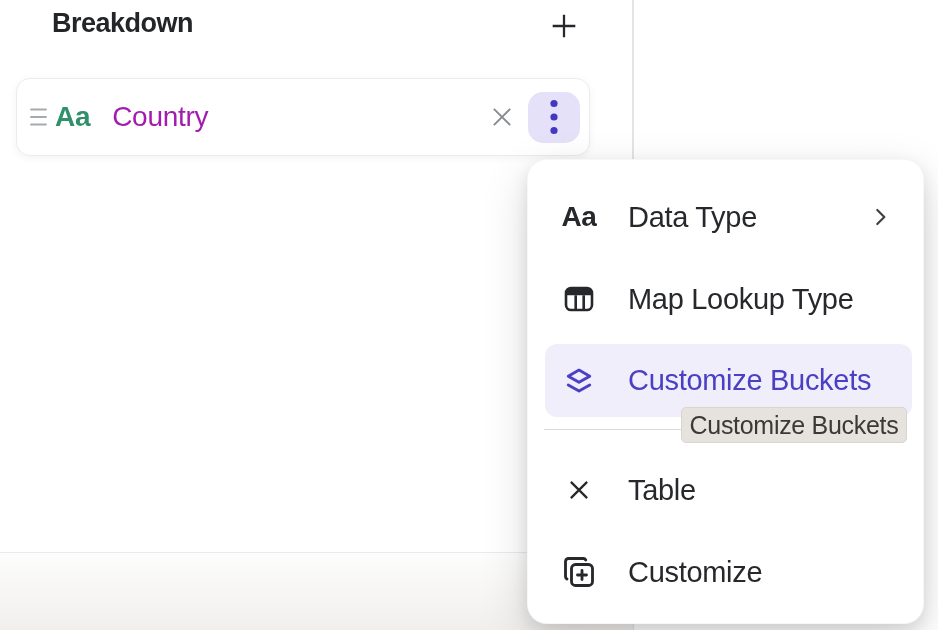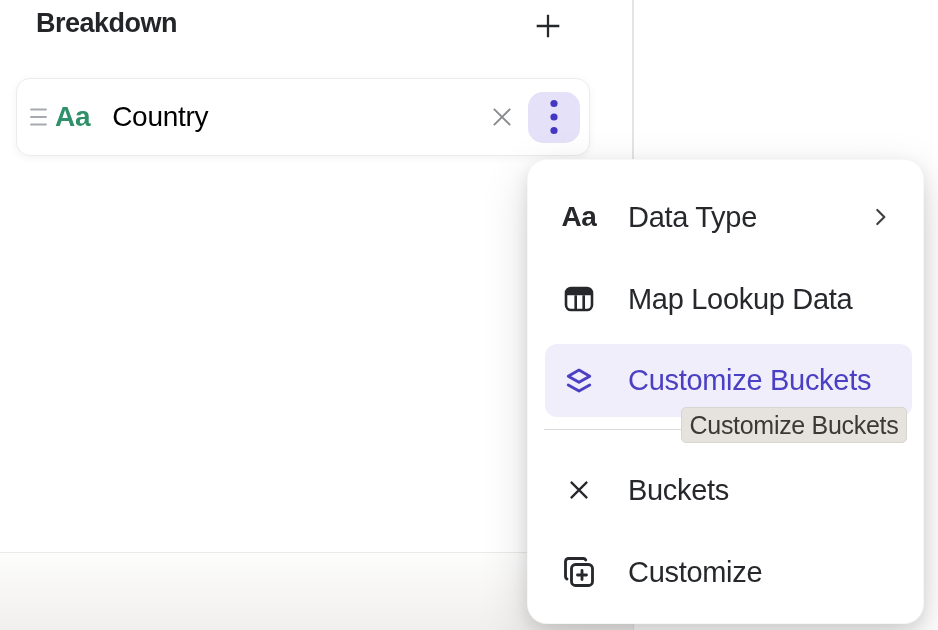--- a/index.html
+++ b/index.html
@@ -18,21 +18,21 @@
     position: absolute; left: 632px; top: 0; width: 1.5px; height: 630px;
     background: #e5e4e3; z-index: 0;
   }
   .panel-bottom {
     position: absolute; left: 0; top: 552px; width: 633px; height: 78px;
     border-top: 1.5px solid #eceae9;
     background: linear-gradient(180deg, rgba(250,249,248,0.35) 0%, #f1efee 100%);
     z-index: 1;
   }
   .panel-header {
-    position: absolute; left: 0; top: 0; width: 574px; height: 60px; z-index: 2;
+    position: absolute; left: 16px; top: 0; width: 574px; height: 60px; z-index: 2;
   }
   .panel-title {
     position: absolute; left: 36px; top: 8px;
     font-size: 27px; font-weight: 700; color: #232528; letter-spacing: -0.5px;
   }
   .add-btn {
     position: absolute; left: 527px; top: 5px; width: 42px; height: 42px;
     display: flex; align-items: center; justify-content: center;
     background: transparent; border: none; cursor: pointer;
   }
@@ -45,21 +45,21 @@
     display: flex; align-items: center; z-index: 2;
   }
   .drag-handle {
     width: 30px; height: 40px; margin-left: 6px;
     display: flex; align-items: center; justify-content: center; cursor: grab;
   }
   .type-glyph {
     font-size: 28px; font-weight: 600; color: #2f9069; margin-left: 2px;
   }
   .field-label {
-    font-size: 28px; color: #000000; margin-left: 22px;
+    font-size: 28px; color: #a21caf; margin-left: 22px;
   }
   .spacer { flex: 1; }
   .icon-btn {
     background: transparent; border: none; cursor: pointer;
     display: flex; align-items: center; justify-content: center;
   }
   .close-btn { width: 36px; height: 36px; margin-right: 8px; }
   .kebab-btn {
     width: 52px; height: 51px; margin-right: 9px;
     background: #e4e1f8; border-radius: 15px;
@@ -164,42 +164,42 @@
   </div>
 
   <div class="menu-item">
     <span class="mi-icon">
       <svg width="36" height="36" viewBox="0 0 36 36" fill="none">
         <rect x="5" y="7" width="26" height="22" rx="5" stroke="#26282b" stroke-width="2.6"></rect>
         <path d="M10 7h16a5 5 0 0 1 5 5v2.2H5V12a5 5 0 0 1 5-5z" fill="#26282b"></path>
         <path d="M14.7 14.2V29M22.7 14.2V29" stroke="#26282b" stroke-width="2.6"></path>
       </svg>
     </span>
-    <span class="mi-label">Map Lookup Data</span>
+    <span class="mi-label">Map Lookup Type</span>
   </div>
 
   <div class="menu-item highlighted">
     <span class="mi-icon">
       <svg width="34" height="34" viewBox="0 0 24 24" fill="none" stroke="#4b40c4" stroke-width="2" stroke-linecap="round" stroke-linejoin="round">
         <path d="M12 4.3l7.6 4.3-7.6 4.3-7.6-4.3z"></path>
         <path d="M4.4 14.8l7.6 4.3 7.6-4.3"></path>
       </svg>
     </span>
     <span class="mi-label">Customize Buckets</span>
   </div>
 
   <div class="menu-sep"></div>
 
   <div class="menu-item after-sep">
     <span class="mi-icon">
       <svg width="26" height="26" viewBox="0 0 24 24" fill="none" stroke="#26282b" stroke-width="2.1" stroke-linecap="butt">
         <path d="M4.5 4.5l15 15M19.5 4.5l-15 15"></path>
       </svg>
     </span>
-    <span class="mi-label">Buckets</span>
+    <span class="mi-label">Table</span>
   </div>
 
   <div class="menu-item">
     <span class="mi-icon">
       <svg width="36" height="36" viewBox="0 0 24 24" fill="none" stroke="#26282b" stroke-width="1.9" stroke-linecap="round" stroke-linejoin="round">
         <path d="M7 9.667A2.667 2.667 0 0 1 9.667 7h8.666A2.667 2.667 0 0 1 21 9.667v8.666A2.667 2.667 0 0 1 18.333 21H9.667A2.667 2.667 0 0 1 7 18.333z"></path>
         <path d="M4.012 16.737A2 2 0 0 1 3 15V5a2 2 0 0 1 2-2h10c.75 0 1.158.385 1.5 1"></path>
         <path d="M11 14h6M14 11v6"></path>
       </svg>
     </span>

